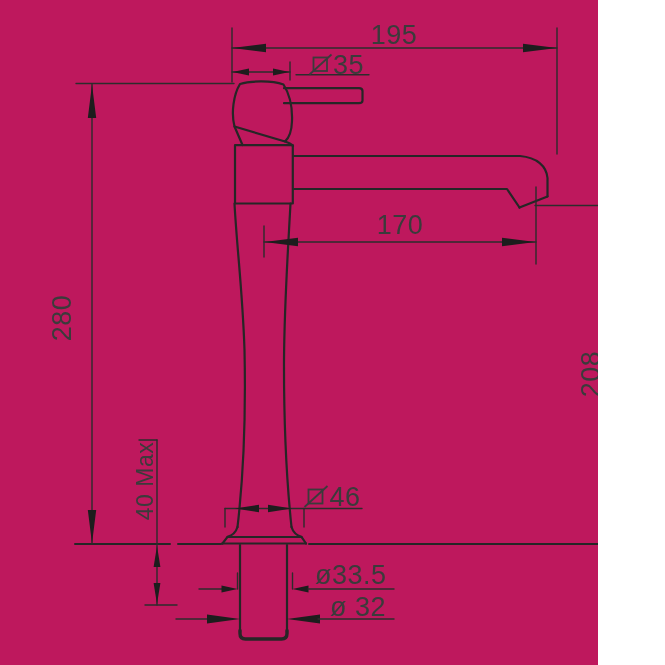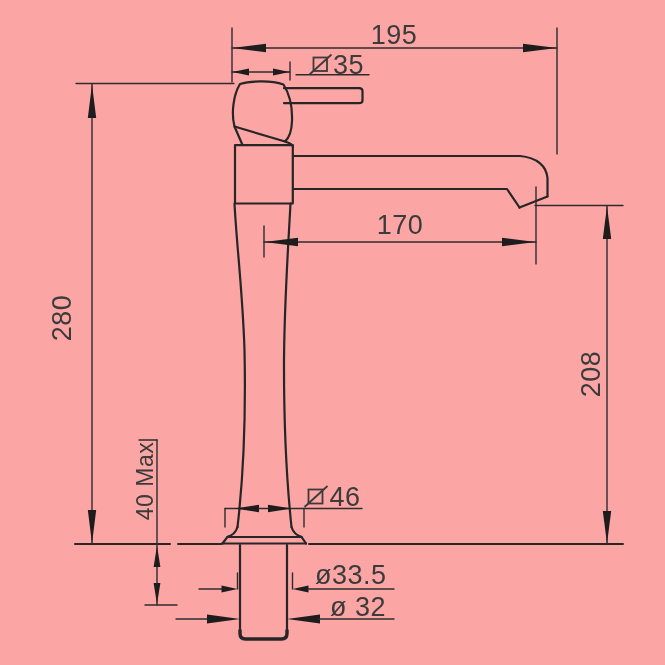--- a/index.html
+++ b/index.html
@@ -1,19 +1,19 @@
 <!DOCTYPE html>
 <html><head>
 <meta charset="utf-8">
 <style>
   html,body{margin:0;padding:0;background:#ffffff;}
   .stage{
     position:relative;
-    width:665px;height:665px;
-    background:#fca5a5;
+    width:598px;height:665px;
+    background:#be185d;
     overflow:hidden;
     font-family:"Liberation Sans", sans-serif;
   }
   svg{display:block;}
   .outline{fill:none;stroke:#262626;stroke-width:2.2;stroke-linejoin:round;stroke-linecap:round;}
   .outline-thick{fill:none;stroke:#262626;stroke-width:3.4;stroke-linejoin:round;stroke-linecap:round;}
   .deck{fill:none;stroke:#262626;stroke-width:2;stroke-linecap:round;}
   .dim{fill:none;stroke:#2c2c2c;stroke-width:1.4;stroke-linecap:round;}
   .arrow{fill:#1d1d1d;stroke:none;}
   .dim-text{font-size:27px;fill:#3b3b3b;letter-spacing:0.5px;}

